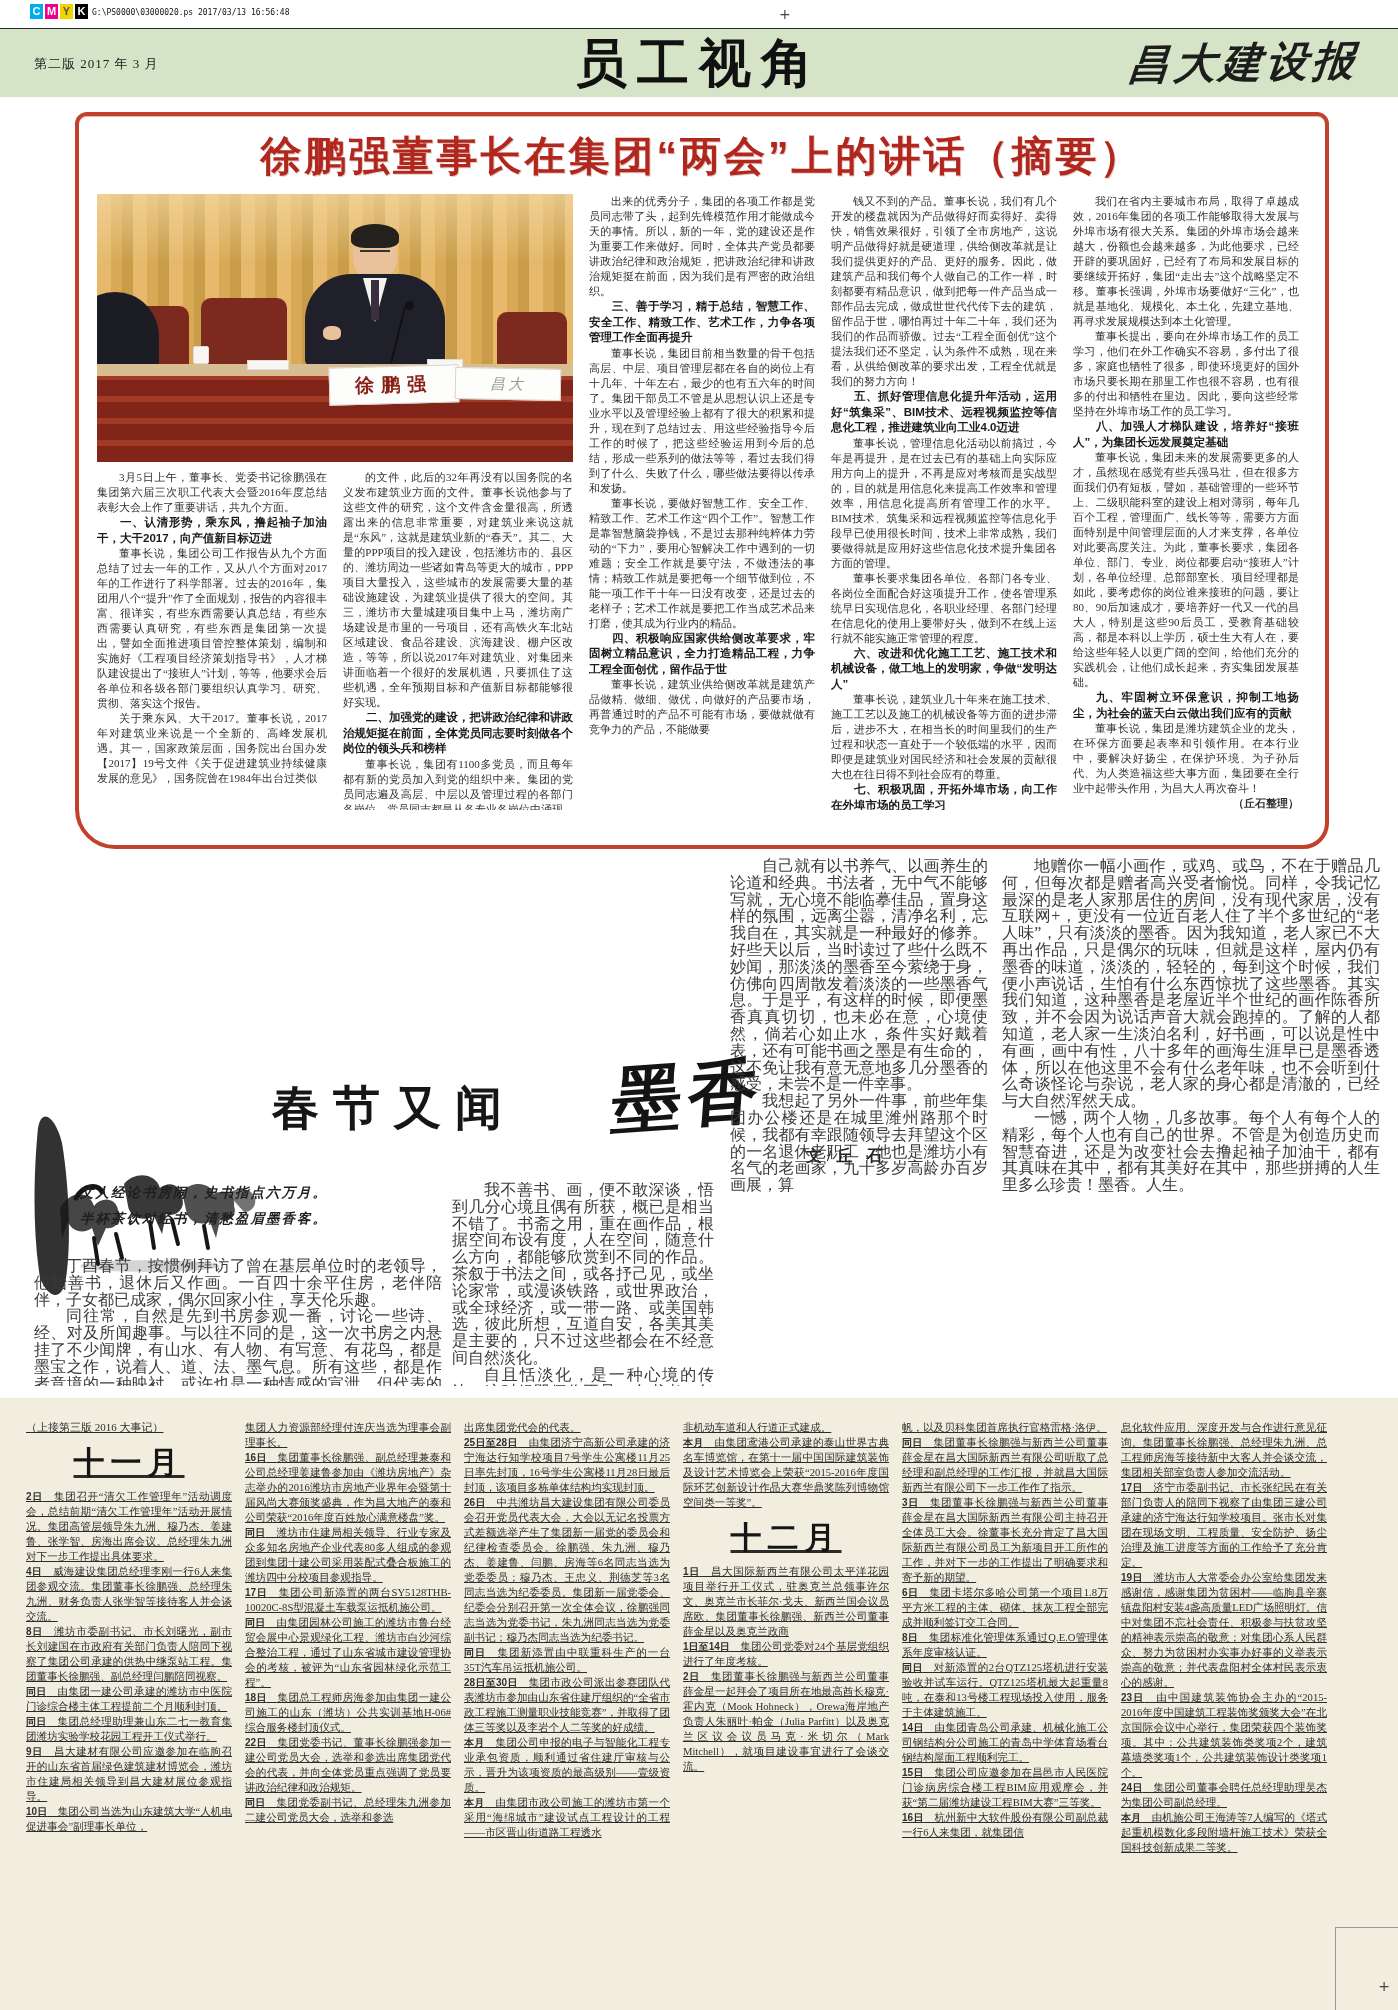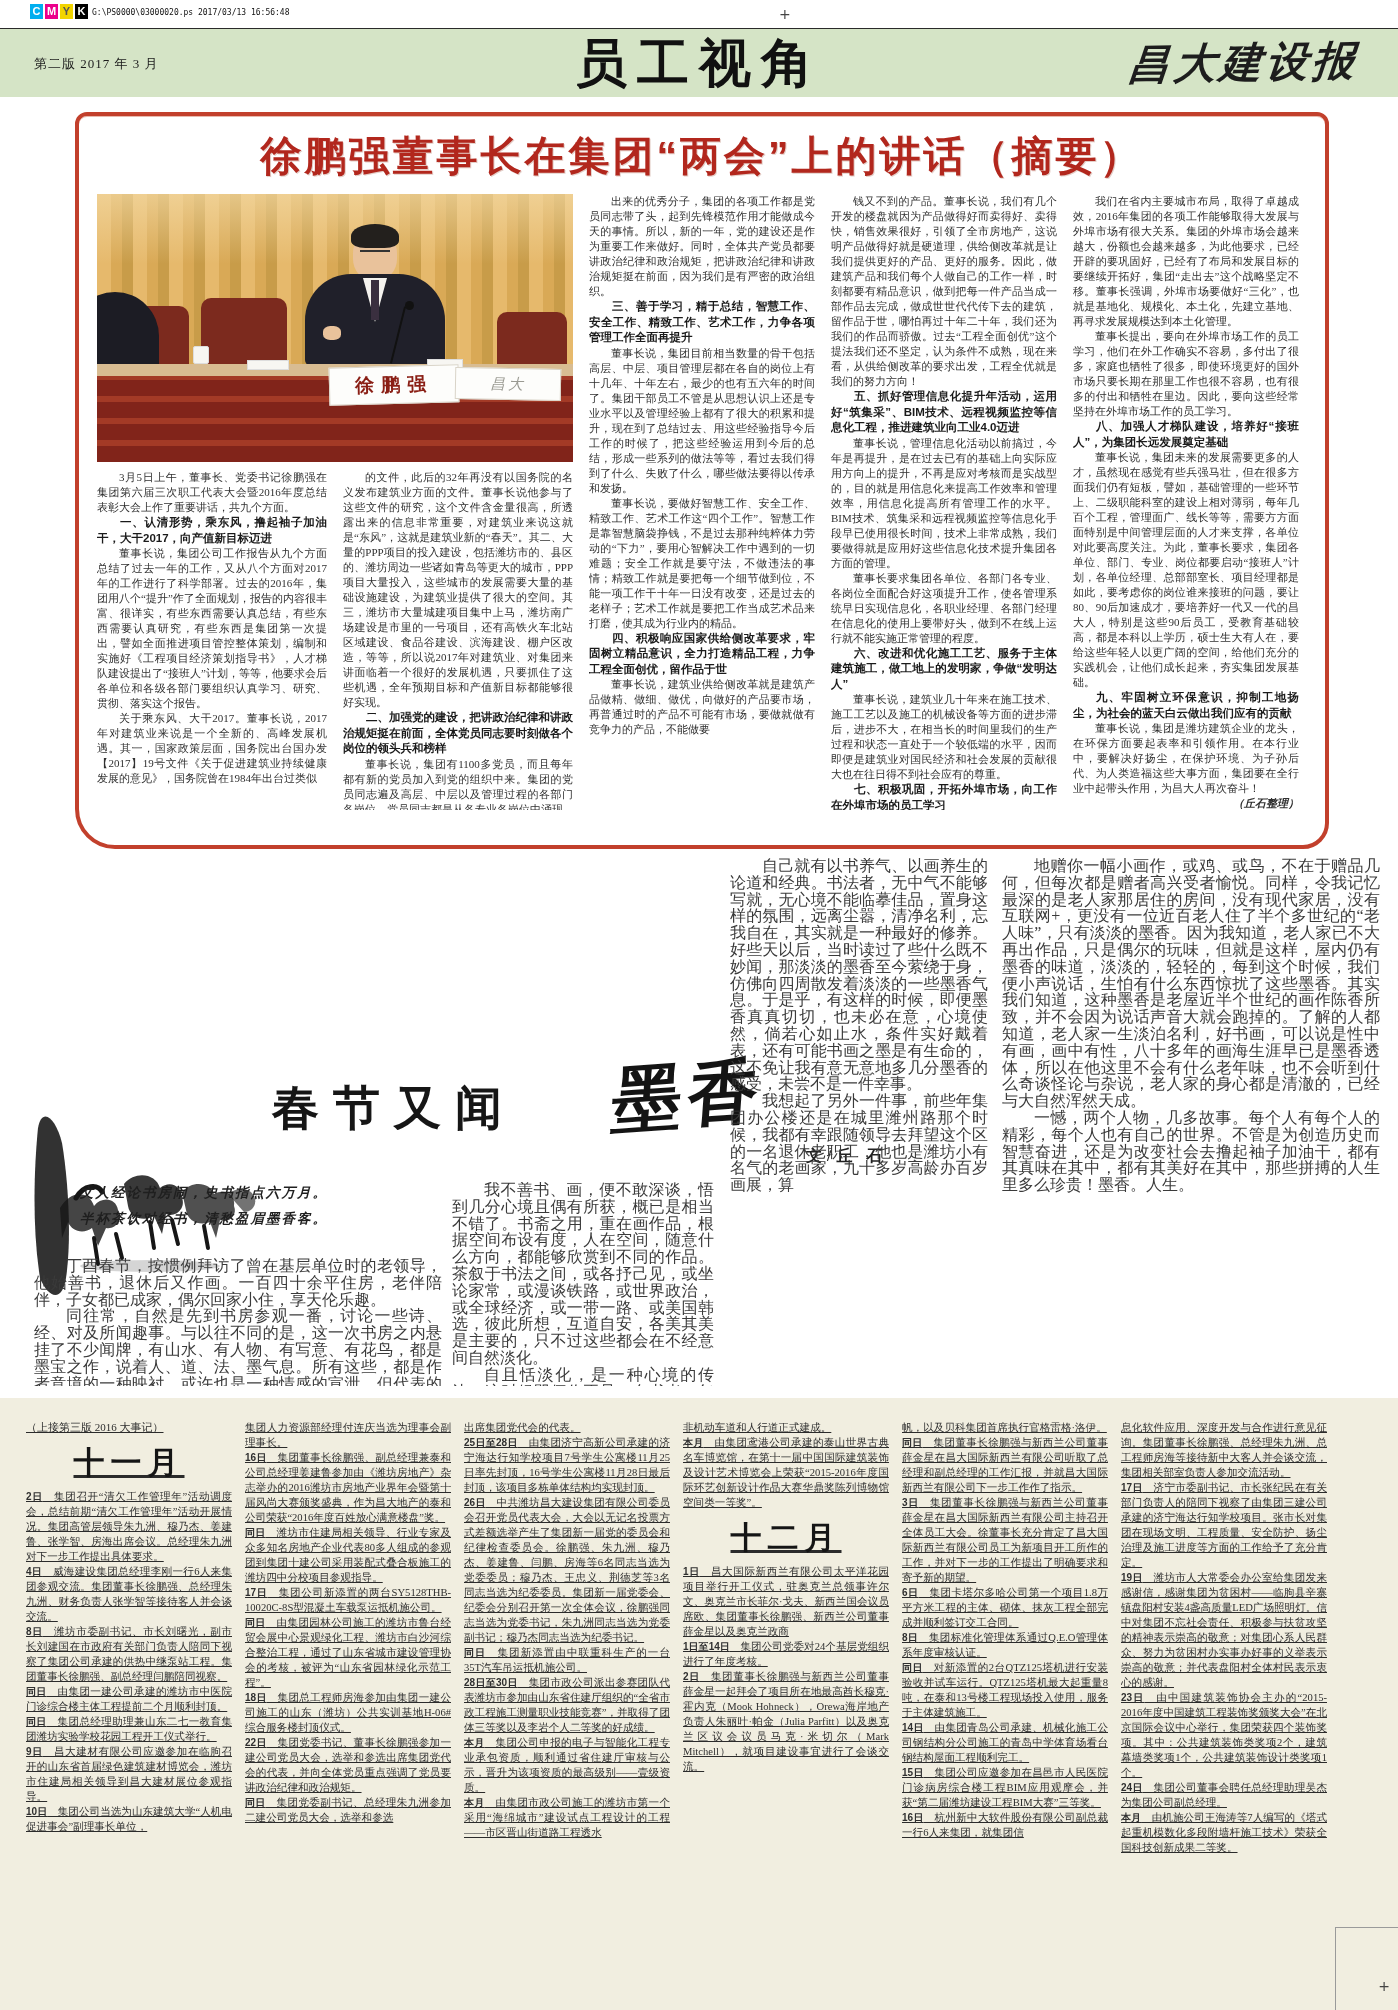--- a/index.html
+++ b/index.html
@@ -31,21 +31,21 @@
   .headline{text-align:center;font:bold 41px/56px "Liberation Sans","DejaVu Sans",sans-serif;
             color:#b2271d;letter-spacing:3px;margin:2px 0 10px 0;text-shadow:1px 1px 0 #e4cfc9;}
   .art-cols{display:flex;gap:16px;height:616px;overflow:hidden;}
   .leftwrap{width:476px;flex:none;display:flex;flex-direction:column;}
   .twocols{display:flex;gap:16px;flex:1;overflow:hidden;margin-top:8px;}
   .col{flex:1;overflow:hidden;}
   .ncol{width:226px;flex:none;overflow:hidden;}
   .body-p{margin:0;font-size:11px;line-height:15px;text-align:justify;text-indent:2em;color:#303030;}
   .sec-h{margin:0;font:bold 11.5px/15.5px "Liberation Sans","DejaVu Sans",sans-serif;color:#1a1a1a;
          text-align:justify;text-indent:2em;}
-  .attrib{float:right;font-weight:bold;font-style:italic;}
+  .attrib{float:right;font-weight:bold;}
   
   .photo{position:relative;width:476px;height:268px;overflow:hidden;flex:none;
          background:repeating-linear-gradient(90deg,#e6b96c 0 14px,#d9a956 14px 25px,#c89c49 25px 36px);}
   .photo .glow{position:absolute;left:0;top:0;right:0;height:70px;background:linear-gradient(#f4dba6aa,#0000);}
   .photo .tabletop{position:absolute;left:0;right:0;bottom:86px;height:12px;background:#d8bc92;}
   .photo .table{position:absolute;left:0;right:0;bottom:0;height:86px;
         background:repeating-linear-gradient(0deg,#81241a 0 16px,#a33a26 16px 22px);}
   .chair{position:absolute;background:#7c2a1e;border-radius:10px 10px 0 0;}
   .person{position:absolute;}
   .head{width:44px;height:50px;background:#e9c29b;border-radius:46% 46% 42% 42%;position:relative;margin:0 auto;}
@@ -177,21 +177,21 @@
         <p class="body-p">董事长说，集团目前相当数量的骨干包括高层、中层、项目管理层都在各自的岗位上有十几年、十年左右，最少的也有五六年的时间了。集团干部员工不管是从思想认识上还是专业水平以及管理经验上都有了很大的积累和提升，现在到了总结过去、用这些经验指导今后工作的时候了，把这些经验运用到今后的总结，形成一些系列的做法等等，看过去我们得到了什么、失败了什么，哪些做法要得以传承和发扬。</p>
         <p class="body-p">董事长说，要做好智慧工作、安全工作、精致工作、艺术工作这“四个工作”。智慧工作是靠智慧脑袋挣钱，不是过去那种纯粹体力劳动的“下力”，要用心智解决工作中遇到的一切难题；安全工作就是要守法，不做违法的事情；精致工作就是要把每一个细节做到位，不能一项工作干十年一日没有改变，还是过去的老样子；艺术工作就是要把工作当成艺术品来打磨，使其成为行业内的精品。</p>
         <p class="sec-h">四、积极响应国家供给侧改革要求，牢固树立精品意识，全力打造精品工程，力争工程全面创优，留作品于世</p>
         <p class="body-p">董事长说，建筑业供给侧改革就是建筑产品做精、做细、做优，向做好的产品要市场，再普通过时的产品不可能有市场，要做就做有竞争力的产品，不能做要</p>
       </div>
     <div class="ncol">
         <p class="body-p">钱又不到的产品。董事长说，我们有几个开发的楼盘就因为产品做得好而卖得好、卖得快，销售效果很好，引领了全市房地产，这说明产品做得好就是硬道理，供给侧改革就是让我们提供更好的产品、更好的服务。因此，做建筑产品和我们每个人做自己的工作一样，时刻都要有精品意识，做到把每一件产品当成一部作品去完成，做成世世代代传下去的建筑，留作品于世，哪怕再过十年二十年，我们还为我们的作品而骄傲。过去“工程全面创优”这个提法我们还不坚定，认为条件不成熟，现在来看，从供给侧改革的要求出发，工程全优就是我们的努力方向！</p>
         <p class="sec-h">五、抓好管理信息化提升年活动，运用好“筑集采”、BIM技术、远程视频监控等信息化工程，推进建筑业向工业4.0迈进</p>
         <p class="body-p">董事长说，管理信息化活动以前搞过，今年是再提升，是在过去已有的基础上向实际应用方向上的提升，不再是应对考核而是实战型的，目的就是用信息化来提高工作效率和管理效率，用信息化提高所有管理工作的水平。BIM技术、筑集采和远程视频监控等信息化手段早已使用很长时间，技术上非常成熟，我们要做得就是应用好这些信息化技术提升集团各方面的管理。</p>
         <p class="body-p">董事长要求集团各单位、各部门各专业、各岗位全面配合好这项提升工作，使各管理系统早日实现信息化，各职业经理、各部门经理在信息化的使用上要带好头，做到不在线上运行就不能实施正常管理的程度。</p>
-        <p class="sec-h">六、改进和优化施工工艺、服务于主体建筑施工，做工地上的发明家，争做“发明达人”</p>
+        <p class="sec-h">六、改进和优化施工工艺、施工技术和机械设备，做工地上的发明家，争做“发明达人”</p>
         <p class="body-p">董事长说，建筑业几十年来在施工技术、施工工艺以及施工的机械设备等方面的进步滞后，进步不大，在相当长的时间里我们的生产过程和状态一直处于一个较低端的水平，因而即便是建筑业对国民经济和社会发展的贡献很大也在往日得不到社会应有的尊重。</p>
         <p class="sec-h">七、积极巩固，开拓外埠市场，向工作在外埠市场的员工学习</p>
       </div>
     <div class="ncol">
         <p class="body-p">我们在省内主要城市布局，取得了卓越成效，2016年集团的各项工作能够取得大发展与外埠市场有很大关系。集团的外埠市场会越来越大，份额也会越来越多，为此他要求，已经开辟的要巩固好，已经有了布局和发展目标的要继续开拓好，集团“走出去”这个战略坚定不移。董事长强调，外埠市场要做好“三化”，也就是基地化、规模化、本土化，先建立基地、再寻求发展规模达到本土化管理。</p>
         <p class="body-p">董事长提出，要向在外埠市场工作的员工学习，他们在外工作确实不容易，多付出了很多，家庭也牺牲了很多，即使环境更好的国外市场只要长期在那里工作也很不容易，也有很多的付出和牺牲在里边。因此，要向这些经常坚持在外埠市场工作的员工学习。</p>
         <p class="sec-h">八、加强人才梯队建设，培养好“接班人”，为集团长远发展奠定基础</p>
         <p class="body-p">董事长说，集团未来的发展需要更多的人才，虽然现在感觉有些兵强马壮，但在很多方面我们仍有短板，譬如，基础管理的一些环节上、二级职能科室的建设上相对薄弱，每年几百个工程，管理面广、线长等等，需要方方面面特别是中间管理层面的人才来支撑，各单位对此要高度关注。为此，董事长要求，集团各单位、部门、专业、岗位都要启动“接班人”计划，各单位经理、总部部室长、项目经理都是如此，要考虑你的岗位谁来接班的问题，要让80、90后加速成才，要培养好一代又一代的昌大人，特别是这些90后员工，受教育基础较高，都是本科以上学历，硕士生大有人在，要给这些年轻人以更广阔的空间，给他们充分的实践机会，让他们成长起来，夯实集团发展基础。</p>
         <p class="sec-h">九、牢固树立环保意识，抑制工地扬尘，为社会的蓝天白云做出我们应有的贡献</p>
         <p class="body-p">董事长说，集团是潍坊建筑企业的龙头，在环保方面要起表率和引领作用。在本行业中，要解决好扬尘，在保护环境、为子孙后代、为人类造福这些大事方面，集团要在全行业中起带头作用，为昌大人再次奋斗！<span class="attrib">（丘石整理）</span></p>

